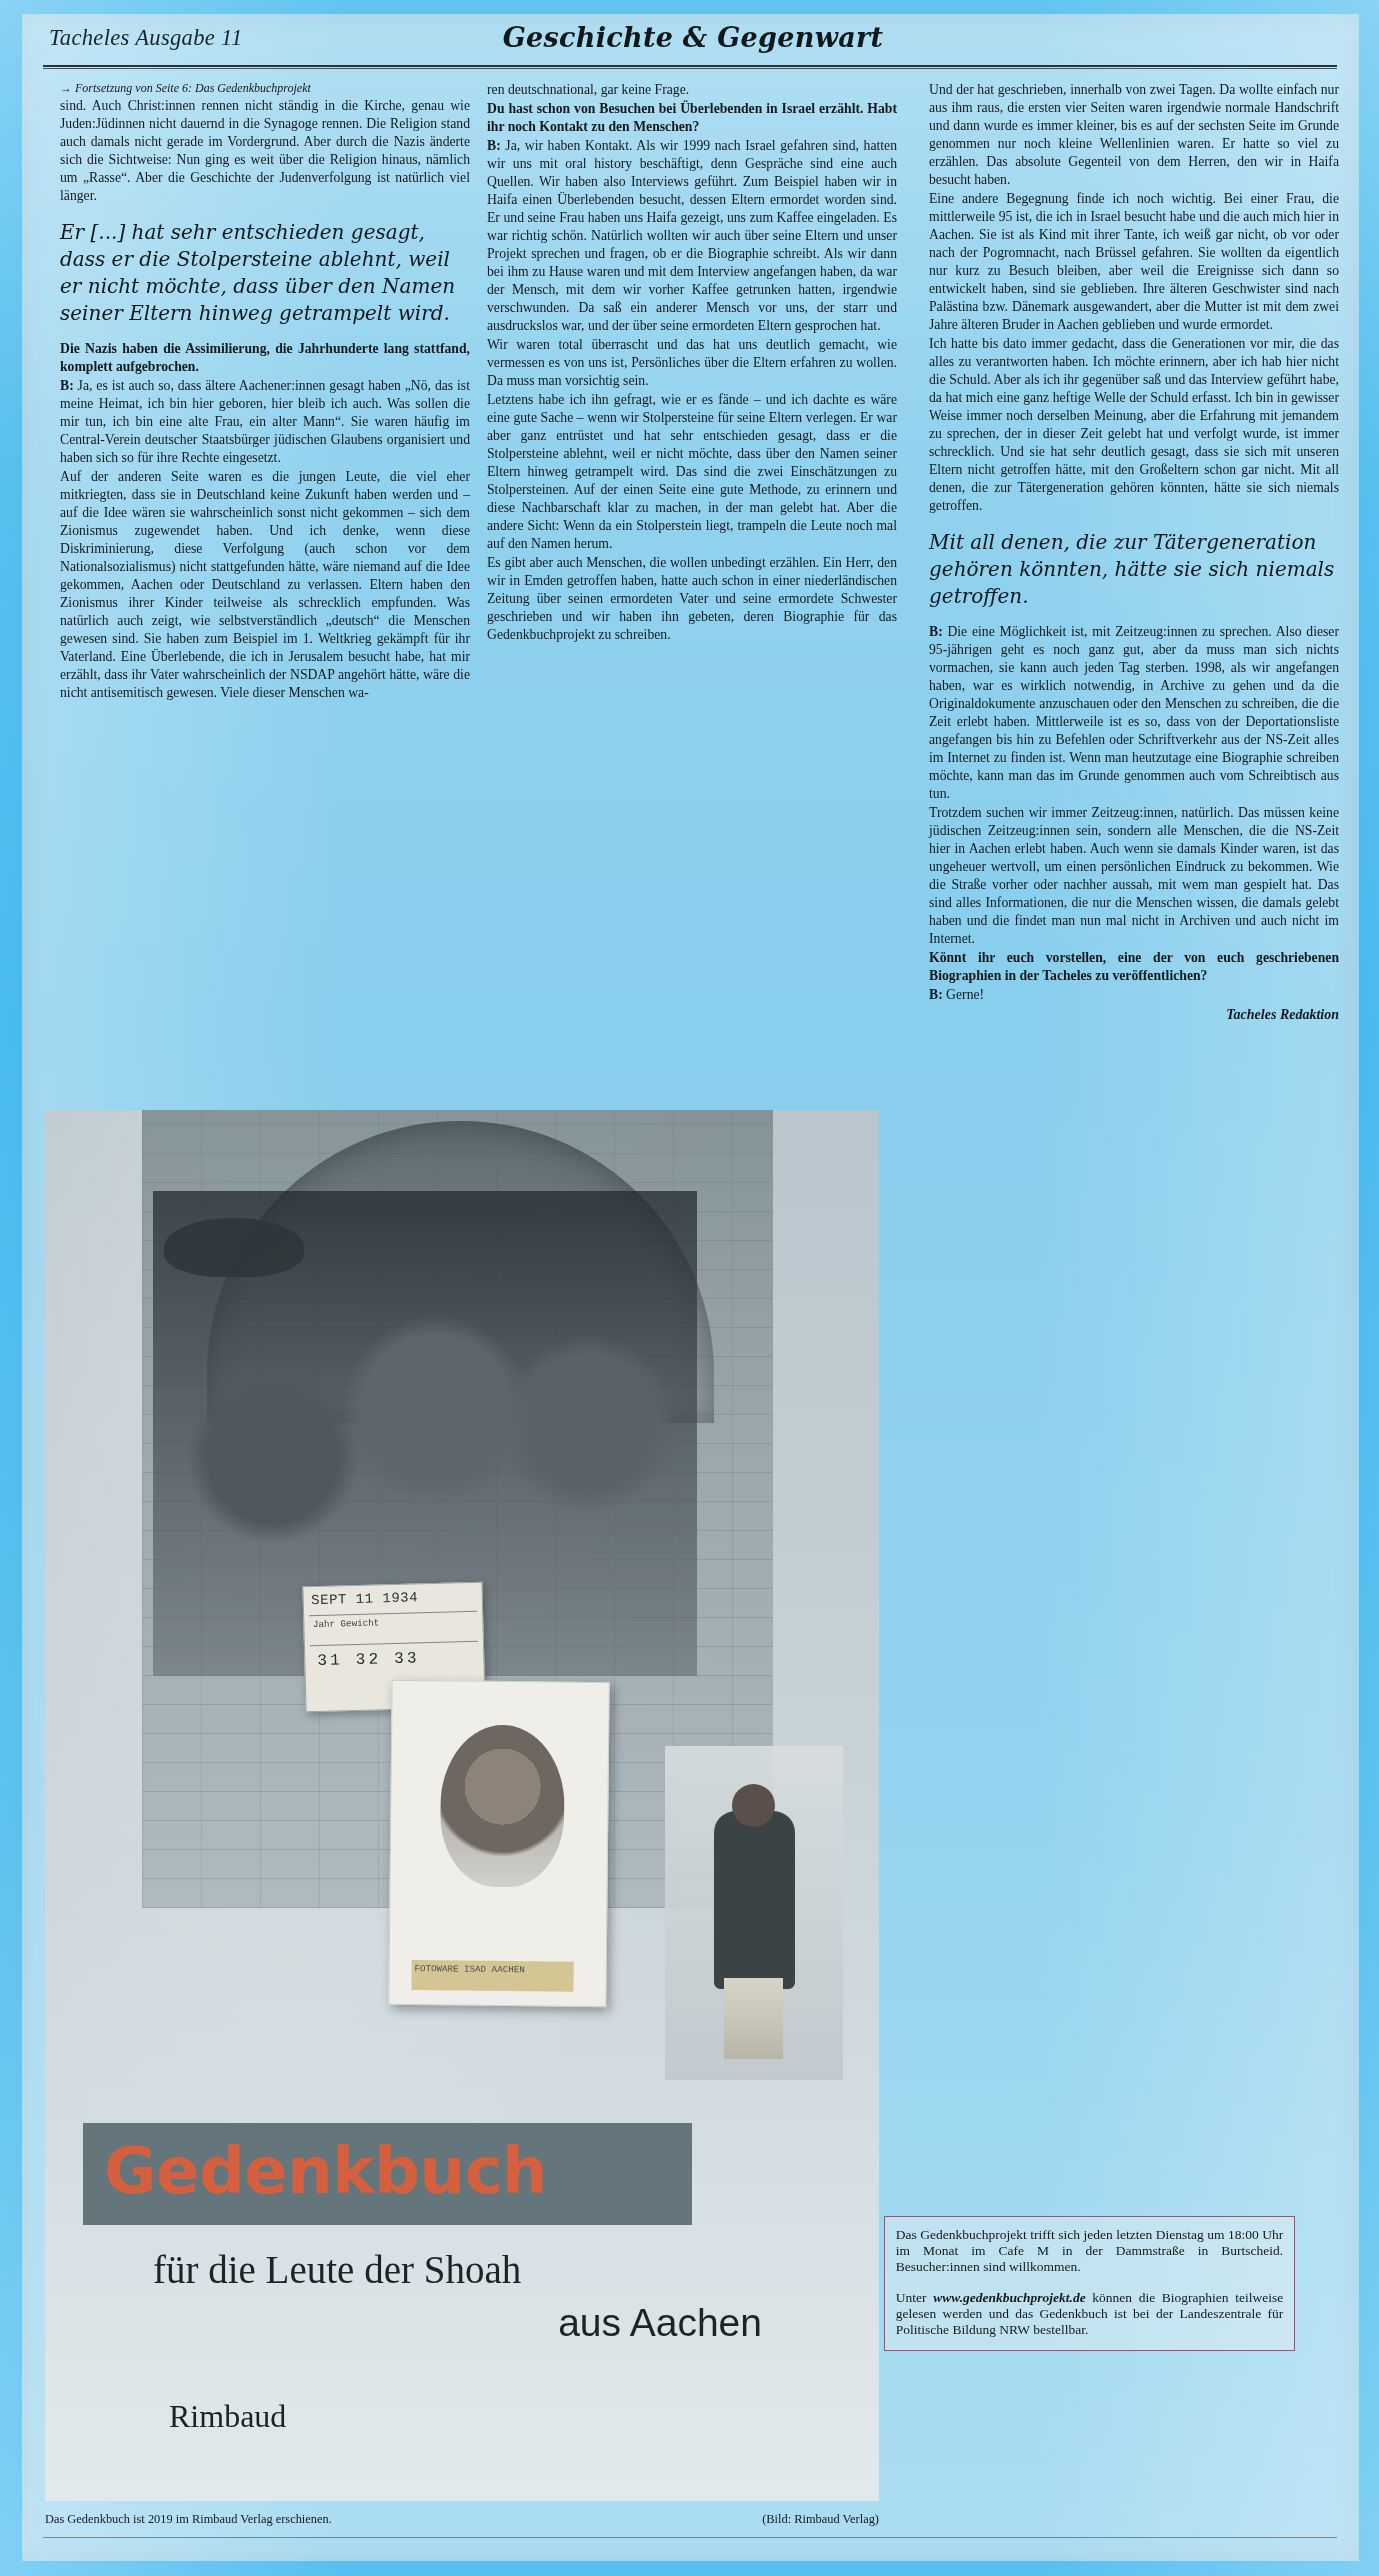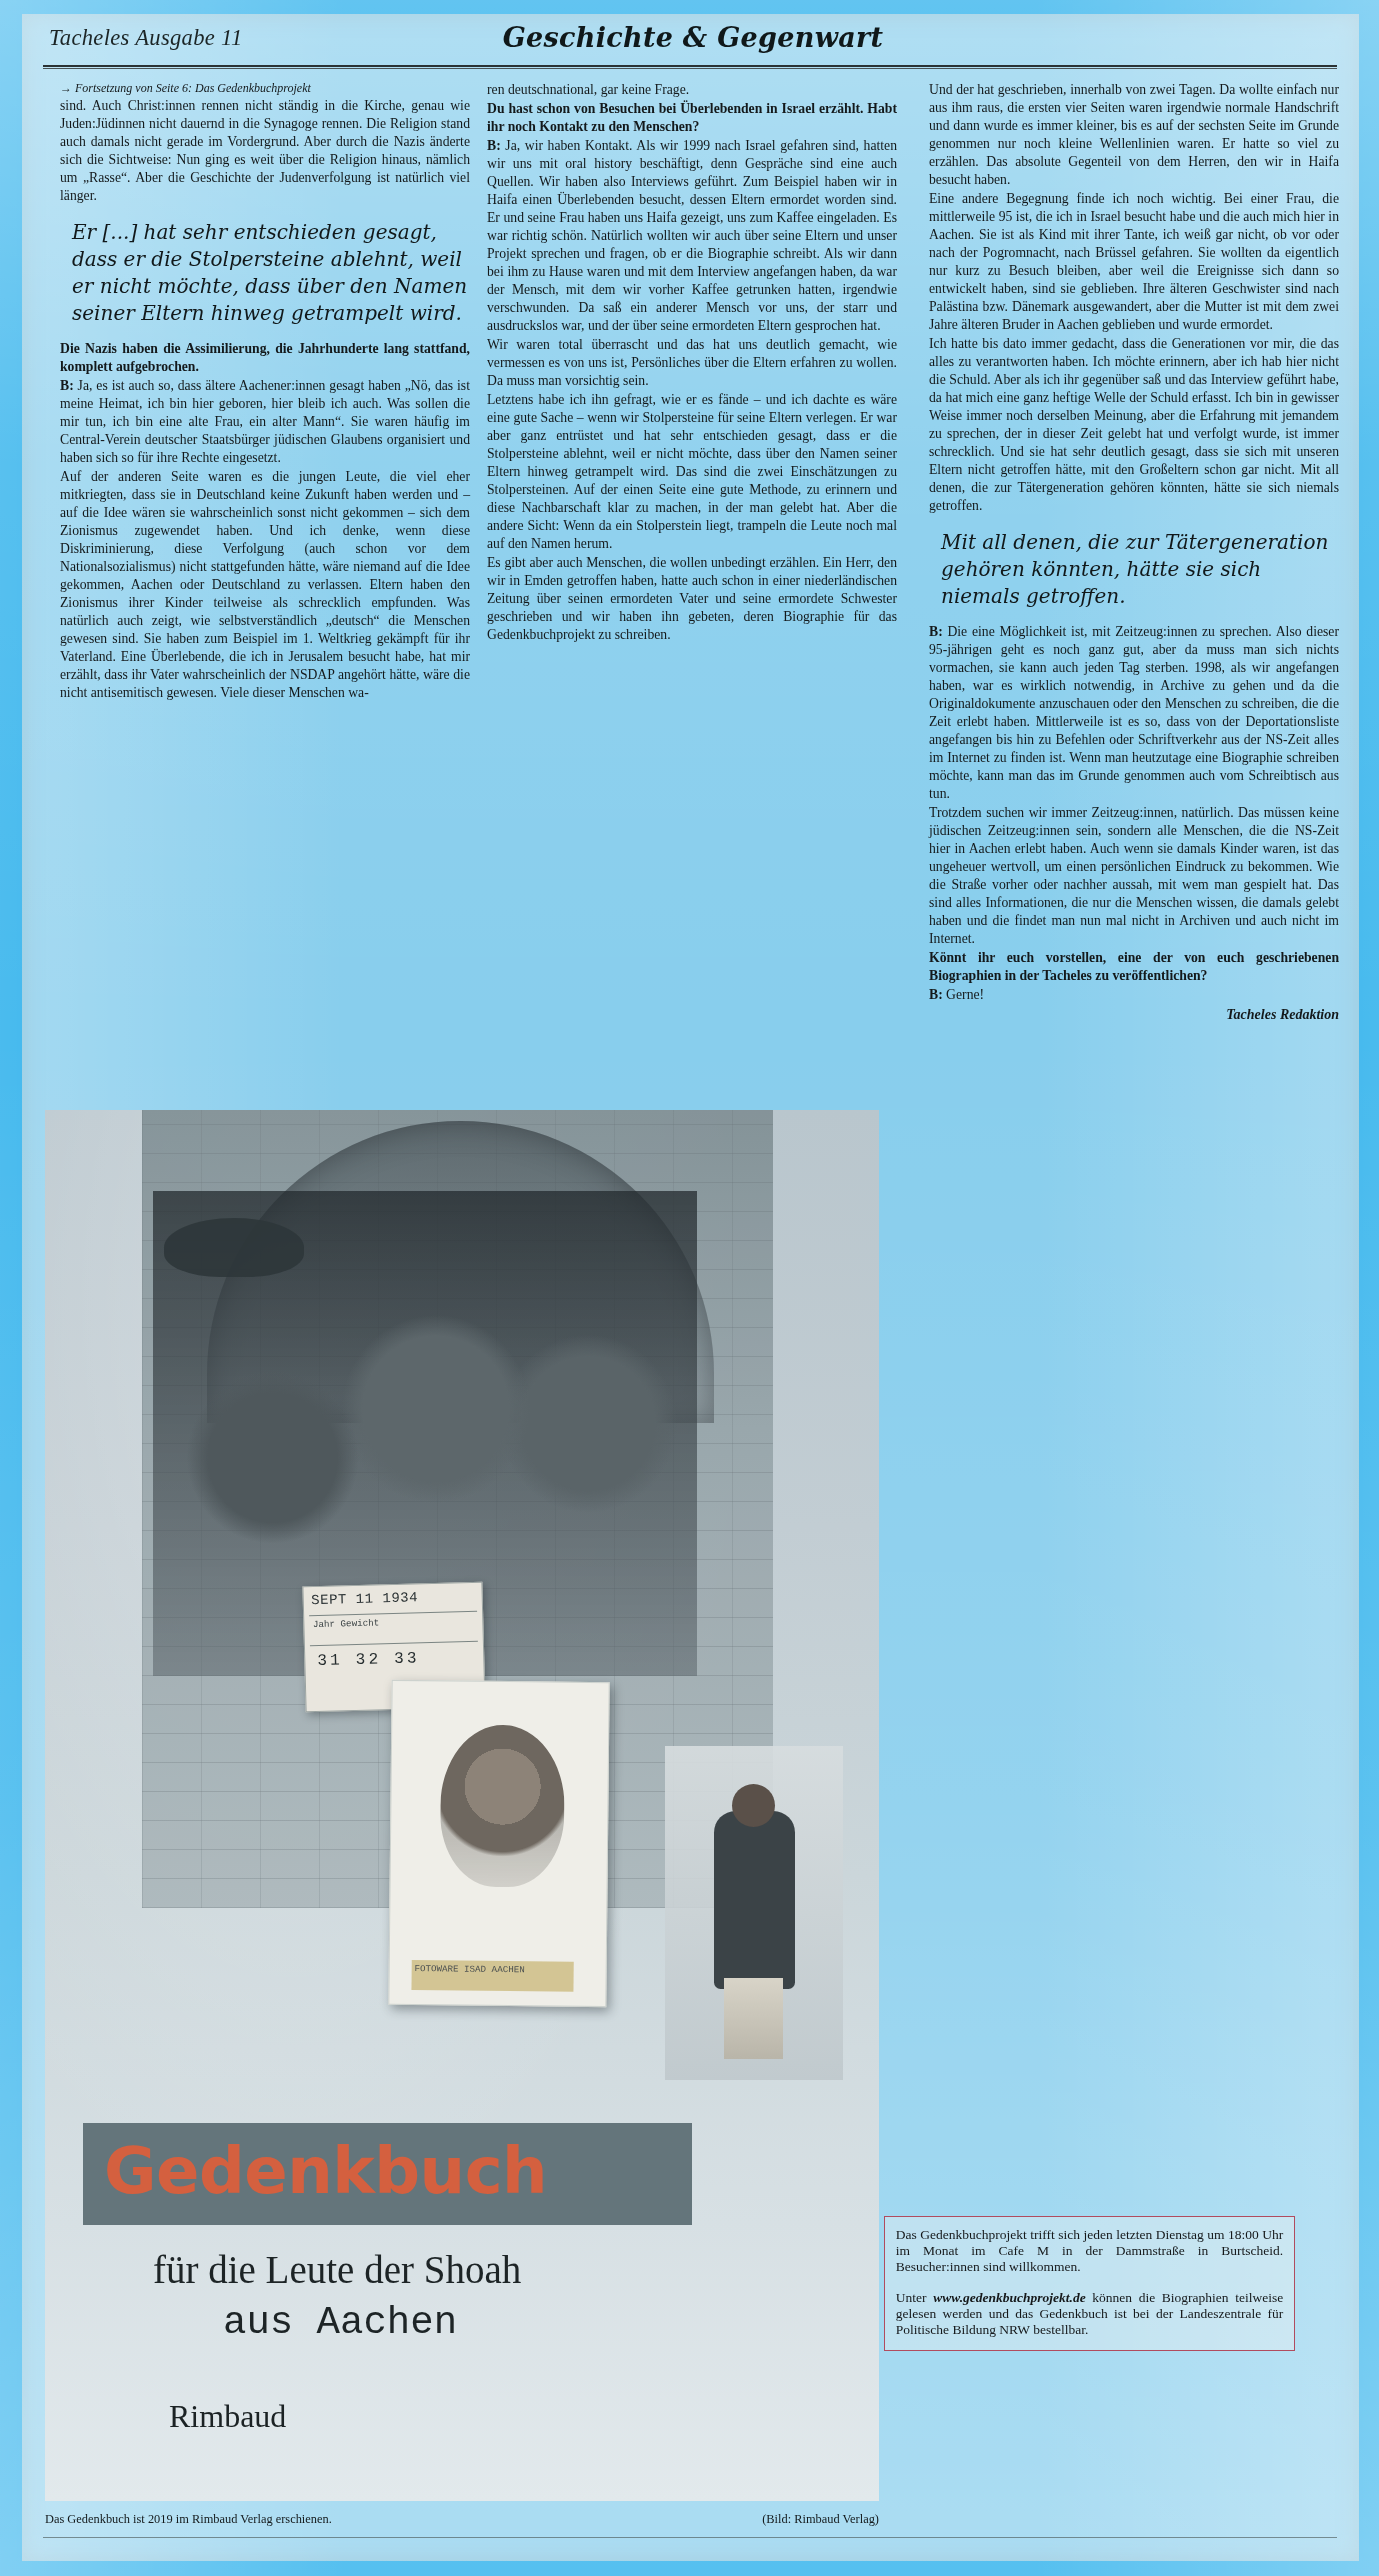--- a/index.html
+++ b/index.html
@@ -123,21 +123,21 @@
     line-height: 18px;
   }
   .a-label {
     font-weight: bold;
   }
   .pullquote {
     font-family: "DejaVu Serif", serif;
     font-style: italic;
     font-size: 20px;
     line-height: 27px;
-    margin: 14px 0 13px 12px;
+    margin: 14px 0 13px 0;
     text-align: left;
     color: #11181a;
   }
   .lead-bold {
     font-weight: bold;
     margin-bottom: 9.7px;
     line-height: 18px;
   }
   .signature {
     font-weight: bold;
@@ -371,23 +371,24 @@
     width: 647px;
     font-family: "Liberation Serif", serif;
     font-size: 39px;
     color: #1d2426;
   }
   .gedenk-sub2 {
     position: absolute;
     left: 178px;
     top: 1191px;
     width: 539px;
-    font-family: Liberation Mono, monospace;
+    font-family: Liberation Sans, sans-serif;
     font-size: 39px;
     color: #1d2426;
+    text-align: right;
   }
   .gedenk-pub {
     position: absolute;
     left: 102px;
     top: 1288px;
     font-family: "Liberation Serif", serif;
     font-size: 32px;
     color: #1b2224;
     margin-left: 22px;
   }

